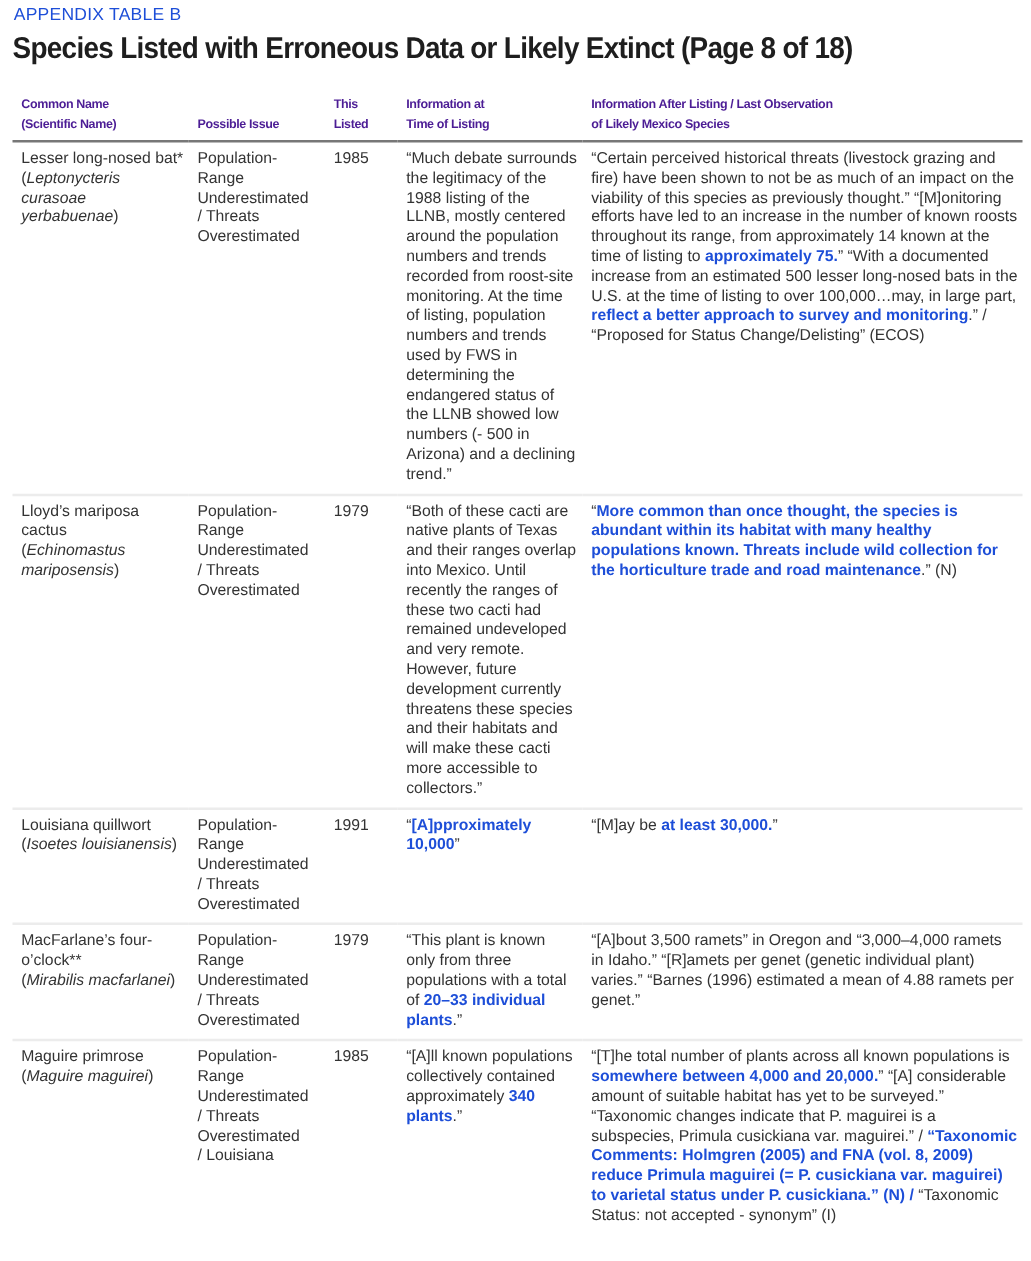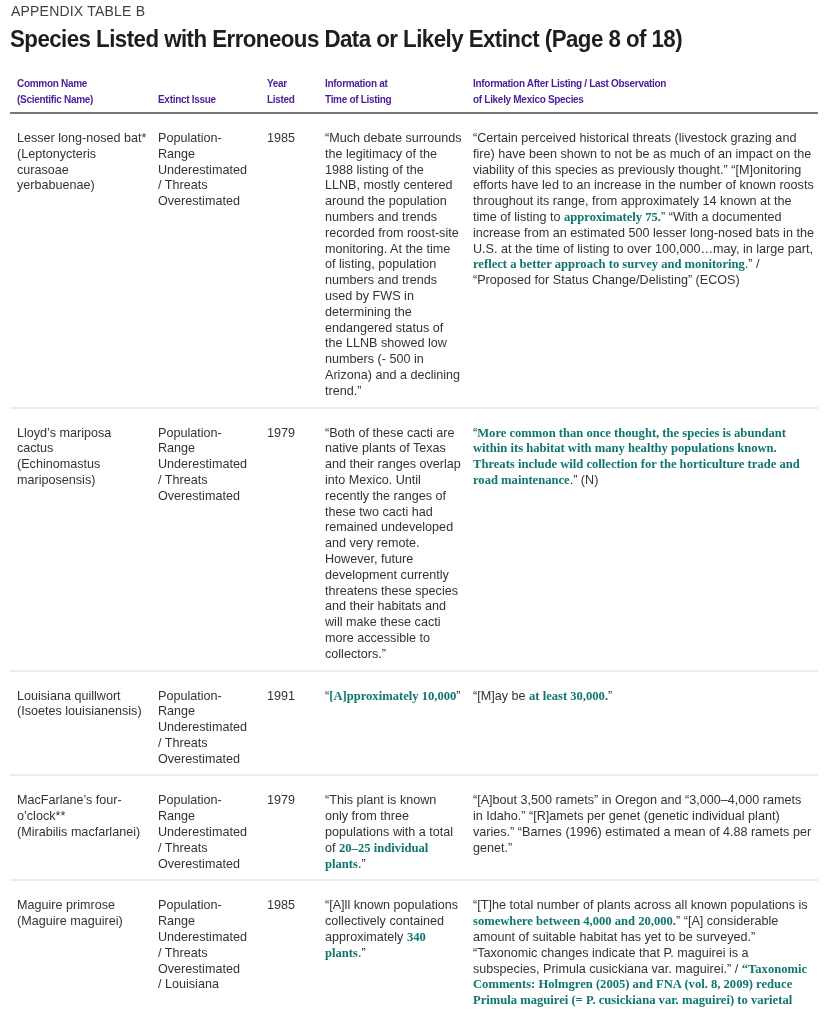--- a/index.html
+++ b/index.html
@@ -2,21 +2,21 @@
 <html><head>
 <meta charset="utf-8">
 <style>
   html, body { margin: 0; padding: 0; background: #ffffff; }
   body {
     width: 825px; height: 1009px; overflow: hidden; position: relative;
     font-family: "Liberation Sans", sans-serif; color: #2b2b2b;
   }
   .eyebrow {
     position: absolute; left: 11px; top: 3px;
-    font-size: 14px; letter-spacing: 0.2px; color: #404040; font-weight: normal;
+    font-size: 14px; letter-spacing: 0.2px; color: #1d4ed8; font-weight: normal;
   }
   .title {
     position: absolute; left: 10px; top: 25px;
     font-family: "Liberation Sans", sans-serif; font-weight: bold;
     font-size: 24px; color: #1e1e1e; letter-spacing: -0.6px;
     transform: scaleX(0.93); transform-origin: left top; white-space: nowrap;
   }
   table {
     position: absolute; left: 10px; top: 76px; width: 808px;
     border-collapse: collapse; table-layout: fixed;
@@ -27,26 +27,26 @@
   col.c3 { width: 58px; }
   col.c4 { width: 148px; }
   col.c5 { width: 352px; }
   thead th {
     text-align: left; vertical-align: bottom; font-weight: bold;
     font-size: 10px; line-height: 16px; color: #4c1d95;
     padding: 0 4px 4px 7px; border-bottom: 2px solid #777;
     letter-spacing: -0.3px;
   }
   tbody td {
-    vertical-align: top; padding: 17px 4px 7px 7px; color: #333;
+    vertical-align: top; padding: 5px 4px 7px 7px; color: #333;
     border-bottom: 2px solid #ececec;
   }
   tbody tr:last-child td { border-bottom: none; }
-  .sci { }
-  b { font-weight: bold; color: #0f766e; font-family: Liberation Serif, serif; }
+  .sci { font-style: italic; }
+  b { font-weight: bold; color: #1d4ed8; }
   .multi span { display: block; }
 </style>
 </head>
 <body>
 
 <div class="eyebrow">APPENDIX TABLE B</div>
 <h1 class="title" style="margin:0;">Species Listed with Erroneous Data or Likely Extinct (Page 8 of 18)</h1>
 
 <table>
   <colgroup>
@@ -55,23 +55,23 @@
       <col class="c3">
       <col class="c4">
       <col class="c5">
     </colgroup>
   <thead>
     <tr>
       <th>
         <div>Common Name</div>
         <div>(Scientific Name)</div>
       </th>
-      <th>Extinct Issue</th>
+      <th>Possible Issue</th>
       <th>
-        <div>Year</div>
+        <div>This</div>
         <div>Listed</div>
       </th>
       <th>
         <div>Information at</div>
         <div>Time of Listing</div>
       </th>
       <th>
         <div>Information After Listing / Last Observation</div>
         <div>of Likely Mexico Species</div>
       </th>
@@ -132,21 +132,21 @@
           <div><span>(</span><span class="sci">Mirabilis macfarlanei</span><span>)</span></div>
         </td>
         <td class="multi">
           <span>Population-</span>
           <span>Range</span>
           <span>Underestimated</span>
           <span>/ Threats</span>
           <span>Overestimated</span>
         </td>
         <td>1979</td>
-        <td><span>“This plant is known only from three populations with a total of </span><b>20–25 individual plants</b><span>.”</span></td>
+        <td><span>“This plant is known only from three populations with a total of </span><b>20–33 individual plants</b><span>.”</span></td>
         <td><span>“[A]bout 3,500 ramets” in Oregon and “3,000–4,000 ramets in Idaho.” “[R]amets per genet (genetic individual plant) varies.” “Barnes (1996) estimated a mean of 4.88 ramets per genet.”</span></td>
       </tr>
       <tr>
         <td>
           <div>Maguire primrose</div>
           <div><span>(</span><span class="sci">Maguire maguirei</span><span>)</span></div>
         </td>
         <td class="multi">
           <span>Population-</span>
           <span>Range</span>

